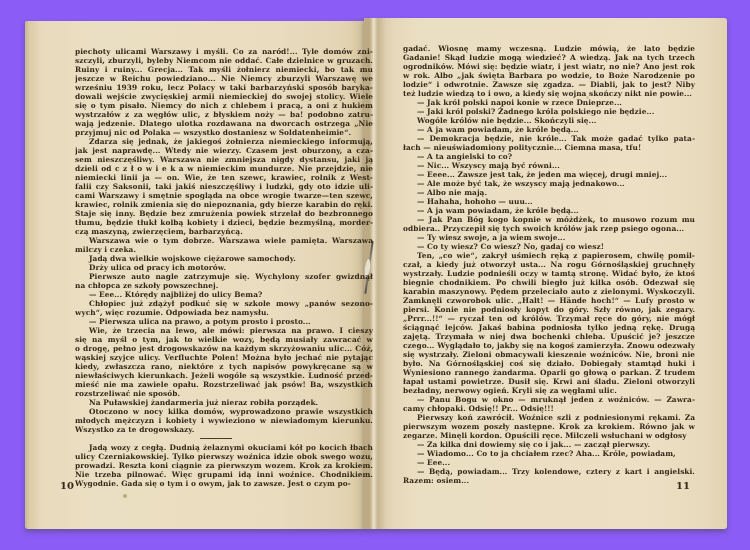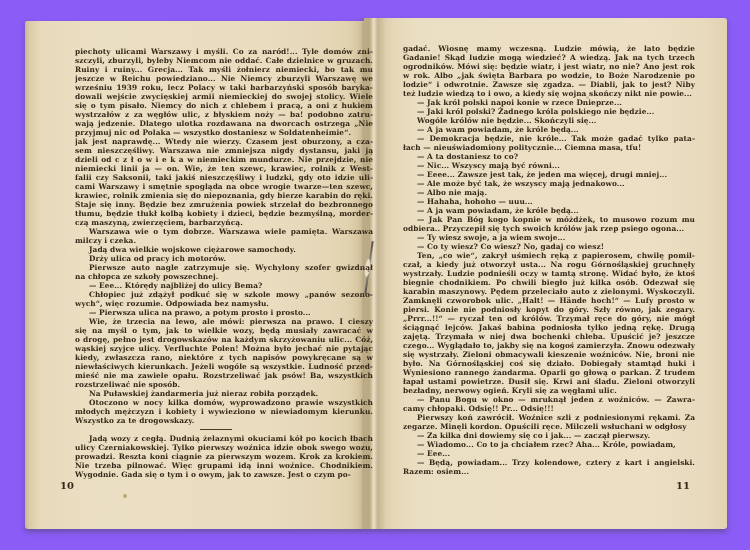--- a/index.html
+++ b/index.html
@@ -69,20 +69,21 @@
       <div class="line just">piechoty ulicami Warszawy i myśli. Co za naród!... Tyle domów zni-</div>
       <div class="line just">szczyli, zburzyli, byleby Niemcom nie oddać. Całe dzielnice w gruzach.</div>
       <div class="line just">Ruiny i ruiny... Grecja... Tak myśli żołnierz niemiecki, bo tak mu</div>
       <div class="line just">jeszcze w Reichu powiedziano... Nie Niemcy zburzyli Warszawę we</div>
       <div class="line just">wrześniu 1939 roku, lecz Polacy w taki barbarzyński sposób baryka-</div>
       <div class="line just">dowali wejście zwycięskiej armii niemieckiej do swojej stolicy. Wiele</div>
       <div class="line just">się o tym pisało. Niemcy do nich z chlebem i pracą, a oni z hukiem</div>
       <div class="line just">wystrzałów z za węgłów ulic, z błyskiem noży — ba! podobno zatru-</div>
       <div class="line just">wają jedzenie. Dlatego ulotka rozdawana na dworcach ostrzega „Nie</div>
       <div class="line">przyjmuj nic od Polaka — wszystko dostaniesz w Soldatenheimie“.</div>
+      <div class="line ind just">Zdarza się jednak, że jakiegoś żołnierza niemieckiego informują,</div>
       <div class="line just">jak jest naprawdę... Wtedy nie wierzy. Czasem jest oburzony, a cza-</div>
       <div class="line just">sem nieszczęśliwy. Warszawa nie zmniejsza nigdy dystansu, jaki ją</div>
       <div class="line just">dzieli od c z ł o w i e k a w niemieckim mundurze. Nie przejdzie, nie</div>
       <div class="line just">niemiecki linii ja — on. Wie, że ten szewc, krawiec, rolnik z West-</div>
       <div class="line just">falii czy Saksonii, taki jakiś nieszczęśliwy i ludzki, gdy oto idzie uli-</div>
       <div class="line just">cami Warszawy i smętnie spogląda na obce wrogie twarze—ten szewc,</div>
       <div class="line just">krawiec, rolnik zmienia się do niepoznania, gdy bierze karabin do ręki.</div>
       <div class="line just">Staje się inny. Będzie bez zmrużenia powiek strzelał do bezbronnego</div>
       <div class="line just">tłumu, będzie tłukł kolbą kobiety i dzieci, będzie bezmyślną, morder-</div>
       <div class="line">czą maszyną, zwierzęciem, barbarzyńcą.</div>
@@ -121,21 +122,21 @@
       <div class="line just">ogrodników. Mówi się: będzie wiatr, i jest wiatr, no nie? Ano jest rok</div>
       <div class="line just">w rok. Albo „jak święta Barbara po wodzie, to Boże Narodzenie po</div>
       <div class="line just">lodzie“ i odwrotnie. Zawsze się zgadza. — Diabli, jak to jest? Niby</div>
       <div class="line">też ludzie wiedzą to i owo, a kiedy się wojna skończy nikt nie powie...</div>
       <div class="line ind">— Jak król polski napoi konie w rzece Dnieprze...</div>
       <div class="line ind">— Jaki król polski? Żadnego króla polskiego nie będzie...</div>
       <div class="line ind">Wogóle królów nie będzie... Skończyli się...</div>
       <div class="line ind">— A ja wam powiadam, że króle będą...</div>
       <div class="line ind just">— Demokracja będzie, nie króle... Tak może gadać tylko pata-</div>
       <div class="line">łach — nieuświadomiony politycznie... Ciemna masa, tfu!</div>
-      <div class="line ind">— A ta dostaniesz to co?</div>
+      <div class="line ind">— A ta angielski to co?</div>
       <div class="line ind">— Nic... Wszyscy mają być równi...</div>
       <div class="line ind">— Eeee... Zawsze jest tak, że jeden ma więcej, drugi mniej...</div>
       <div class="line ind">— Ale może być tak, że wszyscy mają jednakowo...</div>
       <div class="line ind">— Albo nie mają.</div>
       <div class="line ind">— Hahaha, hohoho — uuu...</div>
       <div class="line ind">— A ja wam powiadam, że króle będą...</div>
       <div class="line ind just">— Jak Pan Bóg kogo kopnie w móżdżek, to musowo rozum mu</div>
       <div class="line">odbiera.. Przyczepił się tych swoich królów jak rzep psiego ogona...</div>
       <div class="line ind">— Ty wiesz swoje, a ja wiem swoje...</div>
       <div class="line ind">— Co ty wiesz? Co wiesz? No, gadaj co wiesz!</div>
@@ -151,20 +152,21 @@
       <div class="line just">zajętą. Trzymała w niej dwa bochenki chleba. Upuścić je? jeszcze</div>
       <div class="line just">czego... Wyglądało to, jakby się na kogoś zamierzyła. Znowu odezwały</div>
       <div class="line just">się wystrzały. Zieloni obmacywali kieszenie woźniców. Nie, broni nie</div>
       <div class="line just">było. Na Górnośląskiej coś się działo. Dobiegały stamtąd huki i krzyki.</div>
       <div class="line just">Wyniesiono rannego żandarma. Oparli go głową o parkan. Z trudem</div>
       <div class="line just">łapał ustami powietrze. Dusił się. Krwi ani śladu. Zieloni otworzyli</div>
       <div class="line">bezładny, nerwowy ogień. Kryli się za węgłami ulic.</div>
       <div class="line ind just">— Panu Bogu w okno — mruknął jeden z woźniców. — Zawra-</div>
       <div class="line">camy chłopaki. Odsię!! Pr... Odsię!!!</div>
       <div class="line ind just">Pierwszy koń zawrócił. Woźnice szli z podniesionymi rękami. Za</div>
+      <div class="line just">pierwszym wozem poszły następne. Krok za krokiem. Równo jak w</div>
       <div class="line">zegarze. Minęli kordon. Opuścili ręce. Milczeli wsłuchani w odgłosy walki.</div>
       <div class="line ind">— Za kilka dni dowiemy się co i jak... — zaczął pierwszy.</div>
       <div class="line ind">— Wiadomo... Co to ja chciałem rzec? Aha... Króle, powiadam, będą.</div>
       <div class="line ind">— Eee...</div>
       <div class="line ind just">— Będą, powiadam... Trzy kolendowe, cztery z kart i angielski.</div>
       <div class="line">Razem: osiem...</div>
     </div>
 
   <div class="pagenum" id="pnLeft">10</div>
   <div class="pagenum" id="pnRight">11</div>

